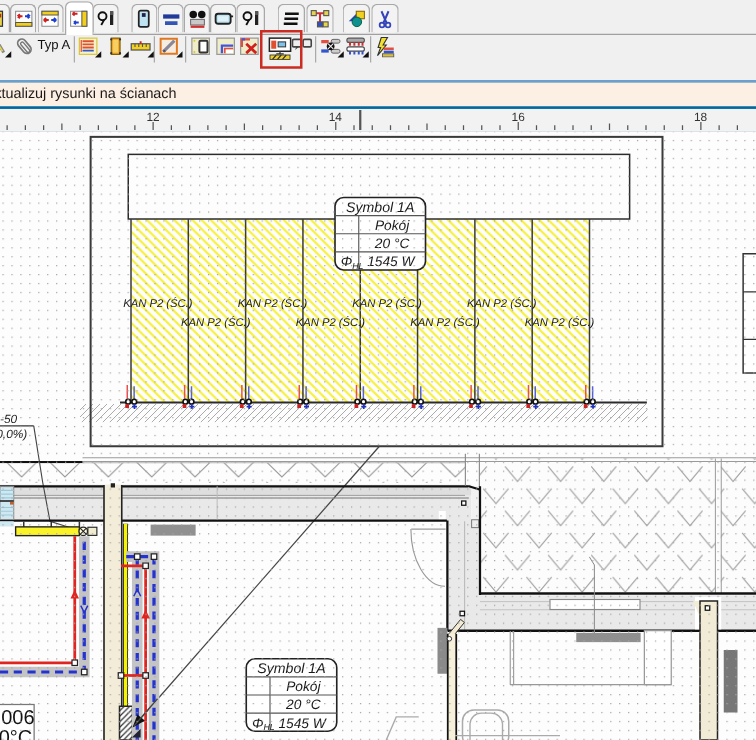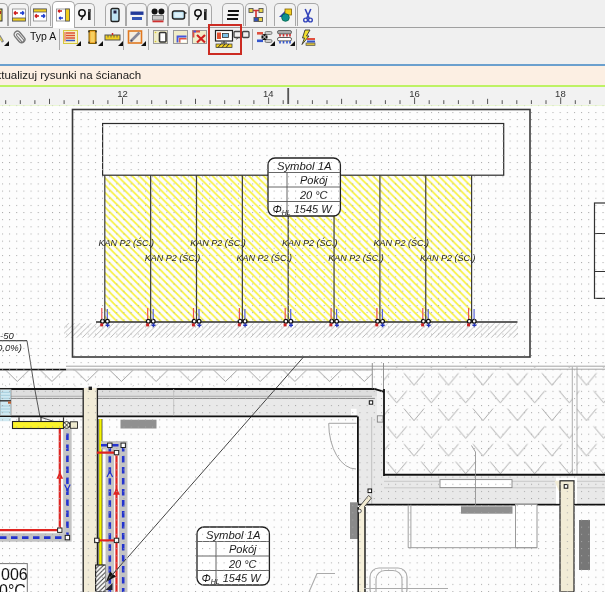--- a/index.html
+++ b/index.html
@@ -1,15 +1,15 @@
 <!DOCTYPE html>
 <html><head><meta charset="utf-8">
 <style>
 html,body{margin:0;padding:0}
-#page{position:relative;width:605px;height:592px;overflow:hidden;background:#bef264;font-family:"Liberation Sans",sans-serif}
+#page{position:relative;width:605px;height:592px;overflow:hidden;background:#0369a1;font-family:"Liberation Sans",sans-serif}
 #tb{position:absolute;left:0;top:0;width:605px;height:64px;background:#f0f0f0}
 #tb .tab{position:absolute;top:3px;height:22px;background:#f3f3f3;border:1px solid #a8a8a8;border-bottom:none;border-radius:5px 5px 0 0;display:flex;align-items:center;justify-content:center;z-index:2}
 #tb .tab.active{top:1px;height:26px;background:#fff;z-index:4}
 #tbline{position:absolute;left:0;top:26.5px;width:605px;height:1px;background:#a0a0a0;z-index:3}
 #tb .b2{position:absolute;height:20px;display:flex;align-items:flex-start;justify-content:center;z-index:2}
 #tb .tri{position:absolute;right:-2px;top:12px;width:0;height:0;border-left:5.5px solid transparent;border-bottom:5.5px solid #111}
 #tb .typa{position:absolute;left:30px;top:30px;font-size:10.5px;color:#111;z-index:2}
 #tb .vsep{position:absolute;top:29px;width:1px;height:21px;background:#aaa}
 #tb .redbox{position:absolute;left:208.2px;top:23.7px;width:29.8px;height:27.3px;border:2.6px solid #cc2b22;z-index:5}
 #blueline{position:absolute;left:0;top:63.8px;width:605px;height:2.2px;background:#6ba0ce}

